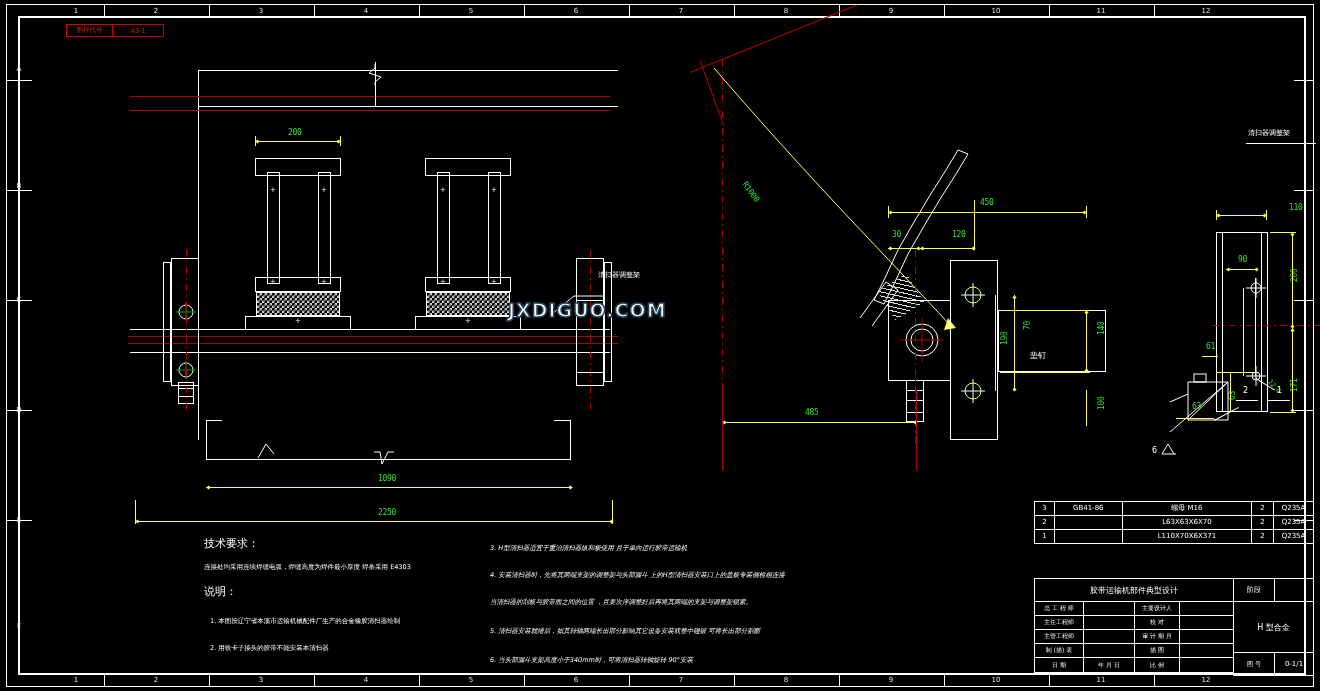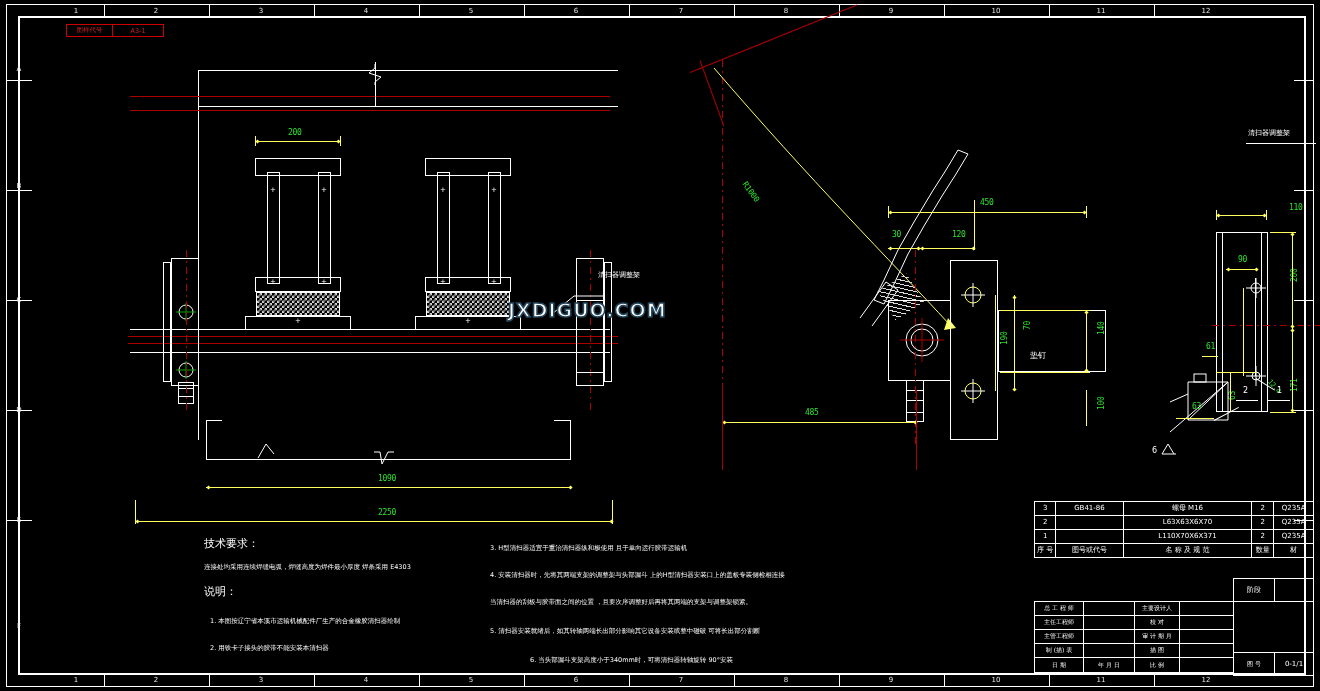--- a/index.html
+++ b/index.html
@@ -440,26 +440,26 @@
   </div>
 
   <div style="position:absolute;left:204px;top:536px;width:270px;">
     <div class="note" style="position:relative;left:0;top:0;">技术要求：</div>
     <div class="note" style="position:relative;left:0;top:12px;font-size:6.5px;">连接处均采用连续焊缝电弧，焊缝高度为焊件最小厚度 焊条采用 E4303</div>
     <div class="note" style="position:relative;left:0;top:24px;">说明：</div>
     <div class="note" style="position:relative;left:6px;top:42px;font-size:6.5px;">1. 本图按辽宁省本溪市运输机械配件厂生产的合金橡胶清扫器绘制</div>
     <div class="note" style="position:relative;left:6px;top:60px;font-size:6.5px;">2. 用铁卡子接头的胶带不能安装本清扫器</div>
   </div>
 
-  <div style="position:absolute;left:490px;top:544px;width:330px;">
+  <div style="position:absolute;left:490px;top:544px;width:330px;font-style:italic;">
     <div class="note" style="position:relative;left:0;top:0;font-size:6.5px;">3. H型清扫器适宜于重治清扫器纵和极使用 且于单向运行胶带运输机</div>
     <div class="note" style="position:relative;left:0;top:18px;font-size:6.5px;">4. 安装清扫器时，先将其两端支架的调整架与头部漏斗     上的H型清扫器安装口上的盖板专装侧检相连接</div>
     <div class="note" style="position:relative;left:0;top:36px;font-size:6.5px;">    当清扫器的刮板与胶带面之间的位置 ，且要次序调整好后再将其两端的支架与调整架锁紧。</div>
     <div class="note" style="position:relative;left:0;top:56px;font-size:6.5px;">5. 清扫器安装就绪后，如其转轴两端长出部分影响其它设备安装或整中碰破 可将长出部分割断</div>
-    <div class="note" style="position:relative;left:0;top:76px;font-size:6.5px;margin-left:40px;">6. 当头部漏斗支架高度小于340mm时，可将清扫器转轴旋转 90°安装</div>
+    <div class="note" style="position:relative;left:0;top:76px;font-size:6.5px;">6. 当头部漏斗支架高度小于340mm时，可将清扫器转轴旋转 90°安装</div>
   </div>
 
   <table class="cad" style="left:1034px;top:501px;width:280px;">
     <tbody>
         <tr>
       <td style="width:20px;">3</td>
       <td style="width:68px;">GB41-86</td>
       <td style="width:130px;">螺母      M16</td>
       <td style="width:22px;">2</td>
       <td style="width:40px;">Q235A</td>
@@ -471,32 +471,27 @@
       <td>2</td>
       <td>Q235A</td>
     </tr>
     <tr>
       <td>1</td>
       <td></td>
       <td>L110X70X6X371</td>
       <td>2</td>
       <td>Q235A</td>
     </tr>
-    <tr>
-      <td>序 号</td>
-      <td>图号或代号</td>
-      <td>名   称   及   规   范</td>
-      <td>数量</td>
-      <td>材</td>
-    </tr>
   </tbody>
     </table>
 
   <div style="position:absolute;left:1034px;top:578px;width:280px;height:98px;">
 
+    <div style="position:absolute;left:0;top:0;width:200px;height:24px;border:1px solid #fff;
+                display:flex;align-items:center;justify-content:center;font-size:8px;">胶带运输机部件典型设计</div>
     <div style="position:absolute;left:199px;top:0;width:42px;height:24px;border:1px solid #fff;
                 display:flex;align-items:center;justify-content:center;font-size:7px;">阶段</div>
     <div style="position:absolute;left:240px;top:0;width:40px;height:24px;border:1px solid #fff;"></div>
 
     <div style="position:absolute;left:0;top:23px;width:200px;height:75px;">
       <div style="position:absolute;left:0;top:0;width:50px;height:15px;border:1px solid #fff;display:flex;align-items:center;justify-content:center;font-size:6px;">总 工 程 师</div>
       <div style="position:absolute;left:49px;top:0;width:52px;height:15px;border:1px solid #fff;"></div>
       <div style="position:absolute;left:0;top:14px;width:50px;height:15px;border:1px solid #fff;display:flex;align-items:center;justify-content:center;font-size:6px;">主任工程师</div>
       <div style="position:absolute;left:49px;top:14px;width:52px;height:15px;border:1px solid #fff;"></div>
       <div style="position:absolute;left:0;top:28px;width:50px;height:15px;border:1px solid #fff;display:flex;align-items:center;justify-content:center;font-size:6px;">主管工程师</div>
@@ -511,19 +506,21 @@
       <div style="position:absolute;left:100px;top:14px;width:46px;height:15px;border:1px solid #fff;display:flex;align-items:center;justify-content:center;font-size:6px;">校        对</div>
       <div style="position:absolute;left:145px;top:14px;width:55px;height:15px;border:1px solid #fff;"></div>
       <div style="position:absolute;left:100px;top:28px;width:46px;height:15px;border:1px solid #fff;display:flex;align-items:center;justify-content:center;font-size:6px;">审 计 期 月</div>
       <div style="position:absolute;left:145px;top:28px;width:55px;height:15px;border:1px solid #fff;"></div>
       <div style="position:absolute;left:100px;top:42px;width:46px;height:15px;border:1px solid #fff;display:flex;align-items:center;justify-content:center;font-size:6px;">描        图</div>
       <div style="position:absolute;left:145px;top:42px;width:55px;height:15px;border:1px solid #fff;"></div>
       <div style="position:absolute;left:100px;top:56px;width:46px;height:16px;border:1px solid #fff;display:flex;align-items:center;justify-content:center;font-size:6px;">比        例</div>
       <div style="position:absolute;left:145px;top:56px;width:55px;height:16px;border:1px solid #fff;"></div>
     </div>
 
+    <div style="position:absolute;left:199px;top:23px;width:81px;height:52px;border:1px solid #fff;
+                display:flex;align-items:center;justify-content:center;font-size:8px;">H 型合金</div>
     <div style="position:absolute;left:199px;top:74px;width:42px;height:24px;border:1px solid #fff;
                 display:flex;align-items:center;justify-content:center;font-size:6px;">图    号</div>
     <div style="position:absolute;left:240px;top:74px;width:40px;height:24px;border:1px solid #fff;
                 display:flex;align-items:center;justify-content:center;font-size:7px;">0-1/1</div>
   </div>
 
 </div>
 
 </body></html>

